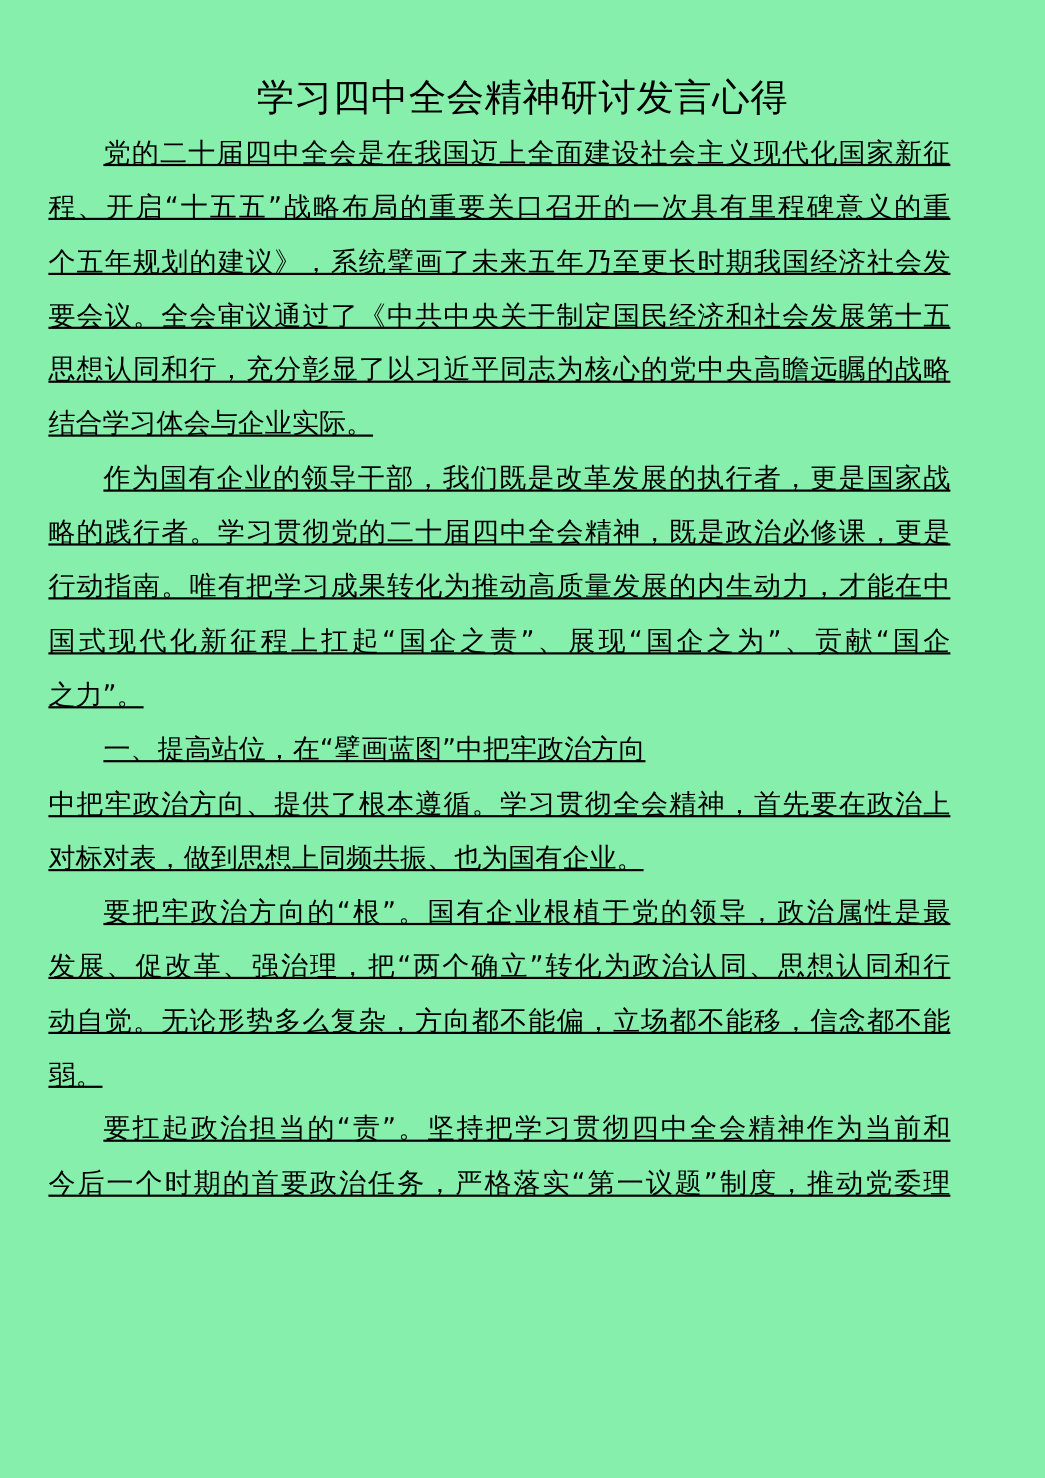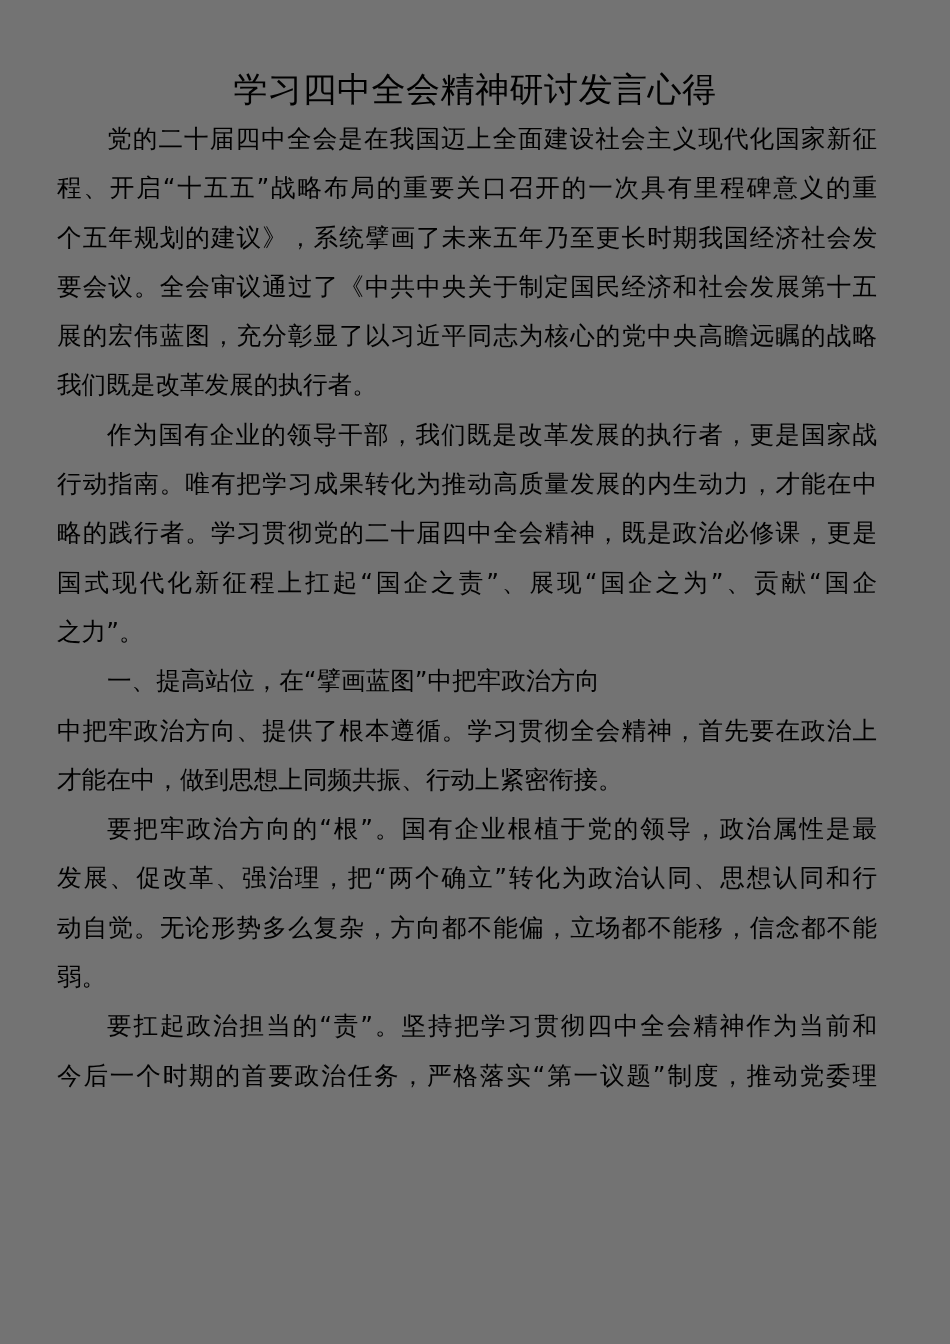--- a/index.html
+++ b/index.html
@@ -14,38 +14,39 @@
       overflow: hidden;
       font-family: "DejaVu Sans", "Liberation Sans", sans-serif;
       color: #000000;
     }
     .page {
       position: absolute;
       left: 0;
       top: 0;
       width: 950px;
       height: 1344px;
-      background: #737373;
+      background: #86efac;
     }
     .title {
       position: absolute;
       left: 0;
       top: 66px;
       width: 950px;
       text-align: center;
       font-size: 34px;
       line-height: 46px;
       letter-spacing: 0.5px;
       white-space: nowrap;
     }
     .body {
       position: absolute;
-      left: 57px;
+      left: 44px;
       top: 114px;
       width: 820px;
+      text-decoration: underline;
     }
     .line {
       display: block;
       height: 49.3px;
       line-height: 49.3px;
       font-size: 24.6px;
       white-space: nowrap;
       text-align: justify;
       text-align-last: justify;
     }
@@ -59,30 +60,30 @@
 </head>
 <body>
 
 <div class="page">
   <div class="title">学习四中全会精神研讨发言心得</div>
   <div class="body">
     <span class="line indent">党的二十届四中全会是在我国迈上全面建设社会主义现代化国家新征</span>
     <span class="line">程、开启“十五五”战略布局的重要关口召开的一次具有里程碑意义的重</span>
     <span class="line">个五年规划的建议》，系统擘画了未来五年乃至更长时期我国经济社会发</span>
     <span class="line">要会议。全会审议通过了《中共中央关于制定国民经济和社会发展第十五</span>
-    <span class="line">展的宏伟蓝图，充分彰显了以习近平同志为核心的党中央高瞻远瞩的战略</span>
-    <span class="line last">我们既是改革发展的执行者。</span>
+    <span class="line">思想认同和行，充分彰显了以习近平同志为核心的党中央高瞻远瞩的战略</span>
+    <span class="line last">结合学习体会与企业实际。</span>
     <span class="line indent">作为国有企业的领导干部，我们既是改革发展的执行者，更是国家战</span>
+    <span class="line">略的践行者。学习贯彻党的二十届四中全会精神，既是政治必修课，更是</span>
     <span class="line">行动指南。唯有把学习成果转化为推动高质量发展的内生动力，才能在中</span>
-    <span class="line">略的践行者。学习贯彻党的二十届四中全会精神，既是政治必修课，更是</span>
     <span class="line">国式现代化新征程上扛起“国企之责”、展现“国企之为”、贡献“国企</span>
     <span class="line last">之力”。</span>
     <span class="line indent last">一、提高站位，在“擘画蓝图”中把牢政治方向</span>
     <span class="line">中把牢政治方向、提供了根本遵循。学习贯彻全会精神，首先要在政治上</span>
-    <span class="line last">才能在中，做到思想上同频共振、行动上紧密衔接。</span>
+    <span class="line last">对标对表，做到思想上同频共振、也为国有企业。</span>
     <span class="line indent">要把牢政治方向的“根”。国有企业根植于党的领导，政治属性是最</span>
     <span class="line">发展、促改革、强治理，把“两个确立”转化为政治认同、思想认同和行</span>
     <span class="line">动自觉。无论形势多么复杂，方向都不能偏，立场都不能移，信念都不能</span>
     <span class="line last">弱。</span>
     <span class="line indent">要扛起政治担当的“责”。坚持把学习贯彻四中全会精神作为当前和</span>
     <span class="line">今后一个时期的首要政治任务，严格落实“第一议题”制度，推动党委理</span>
   </div>
 </div>
 
 </body></html>

